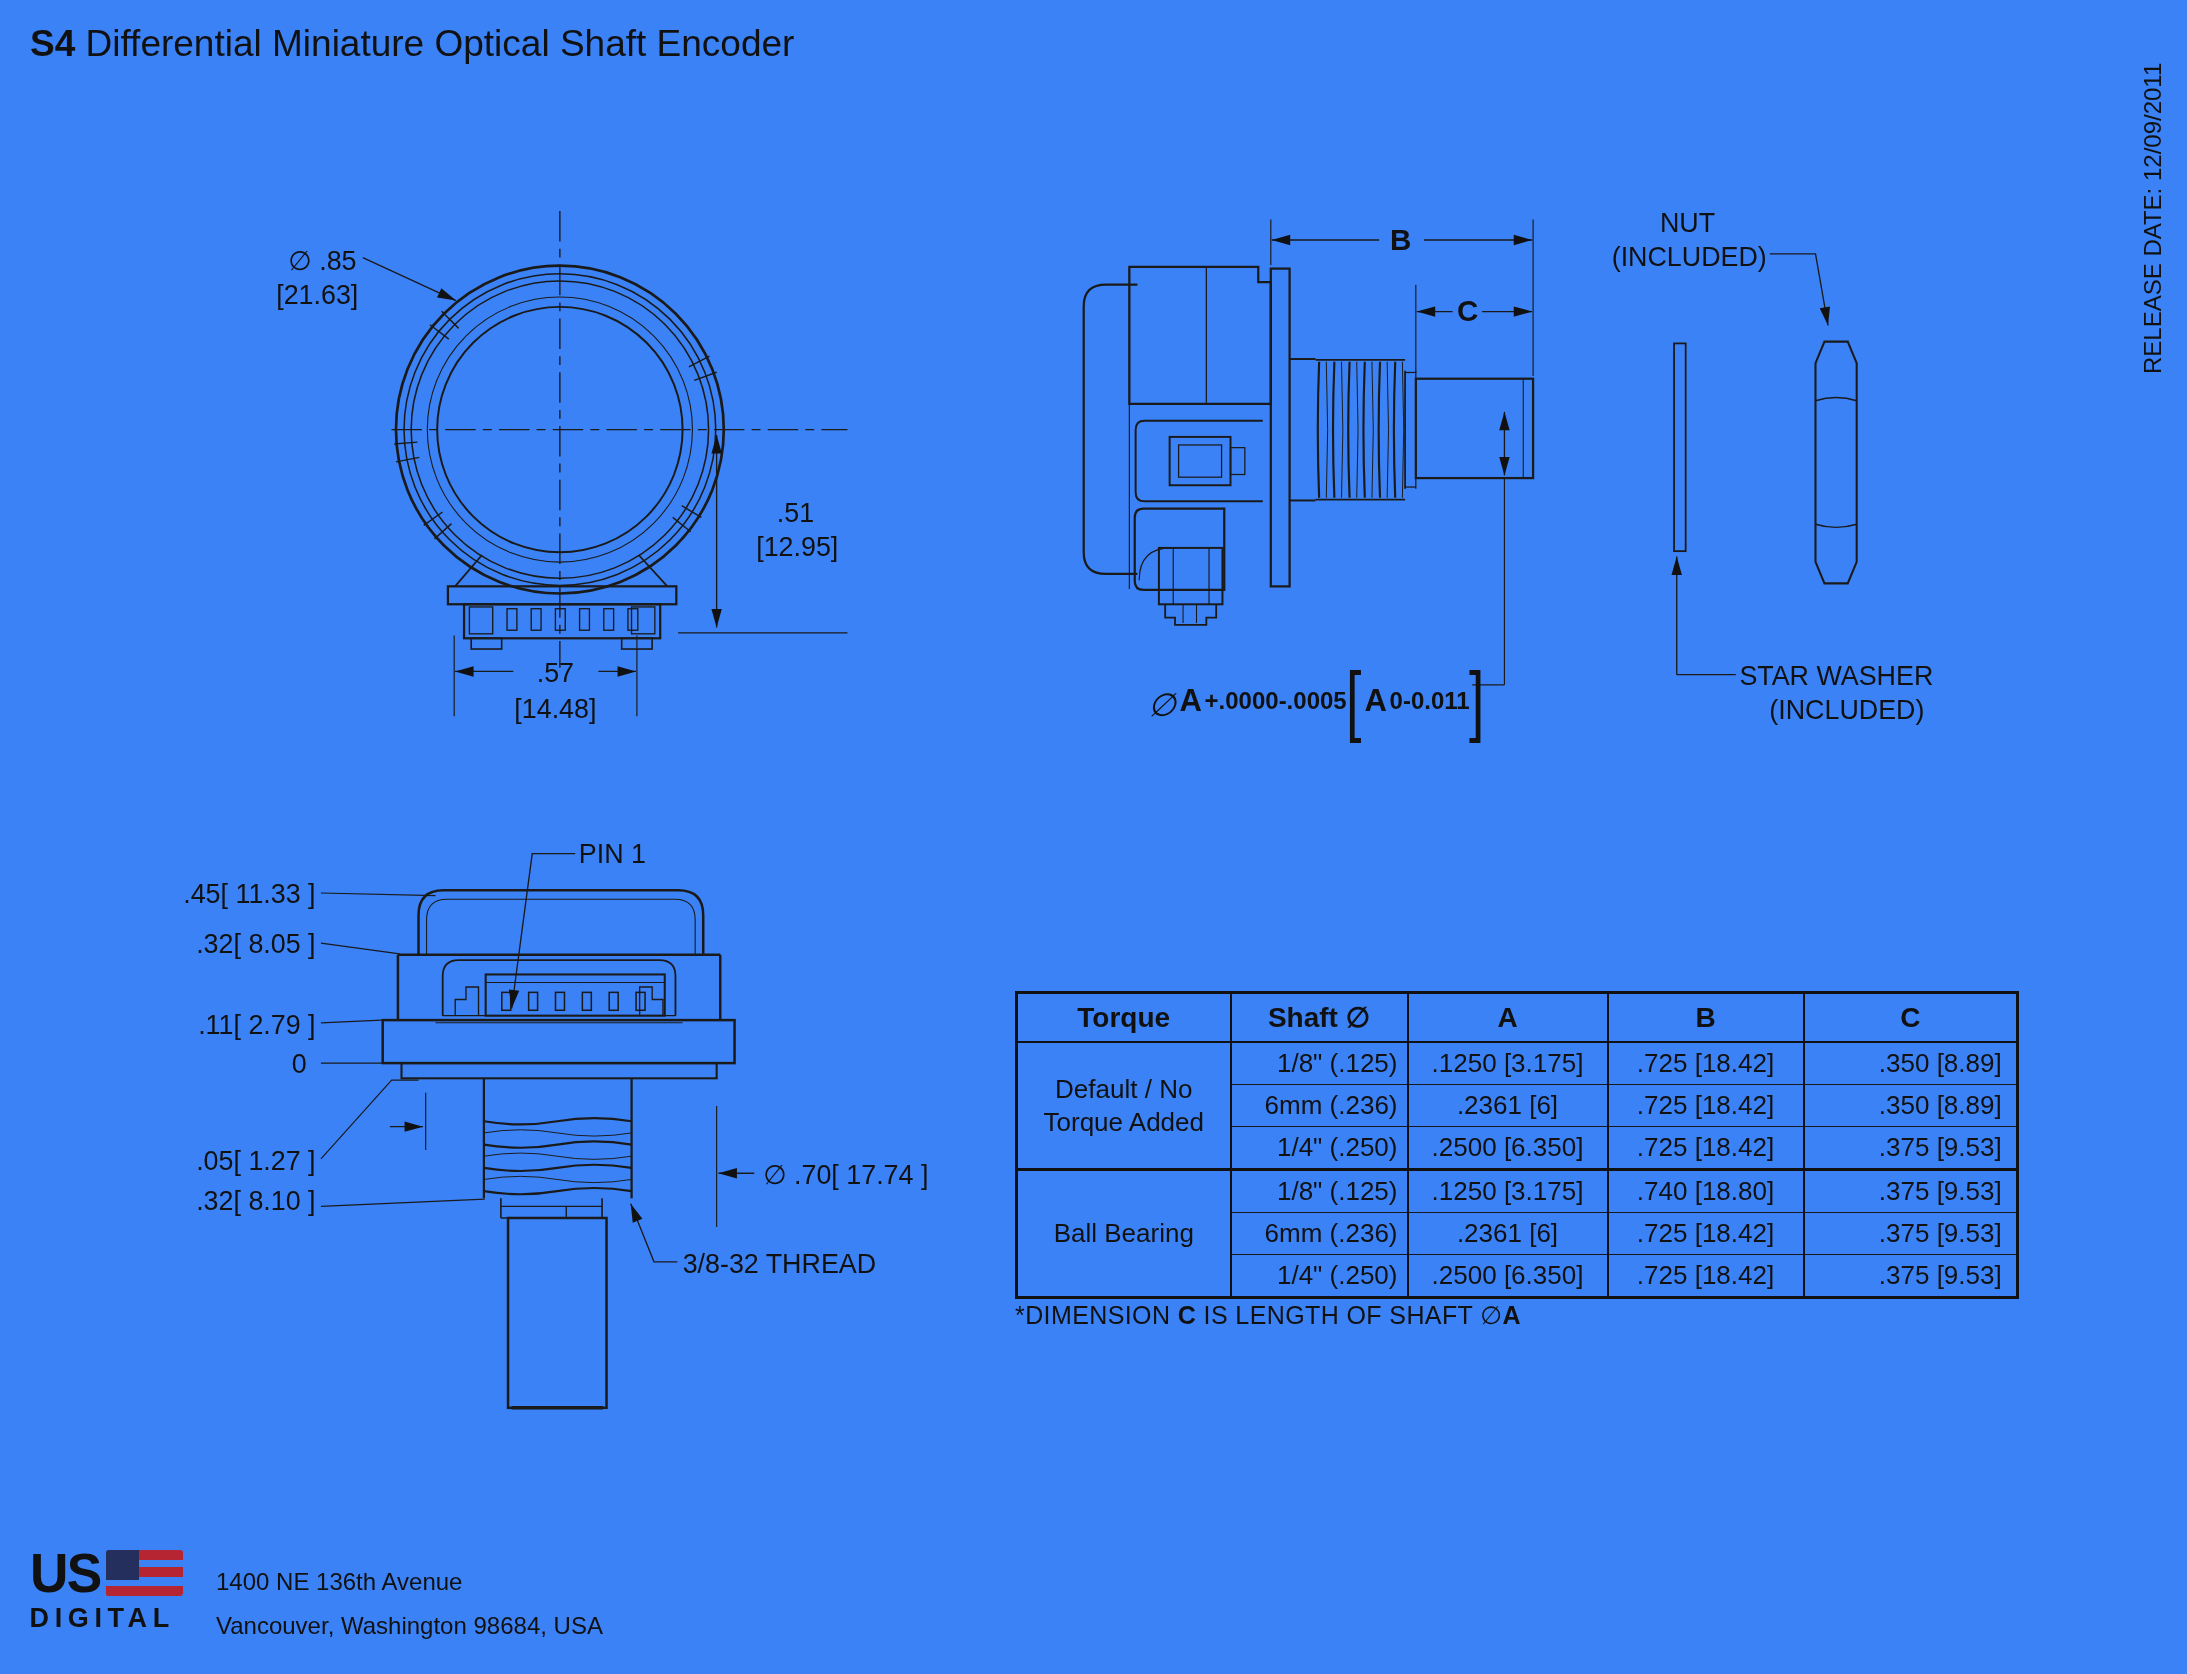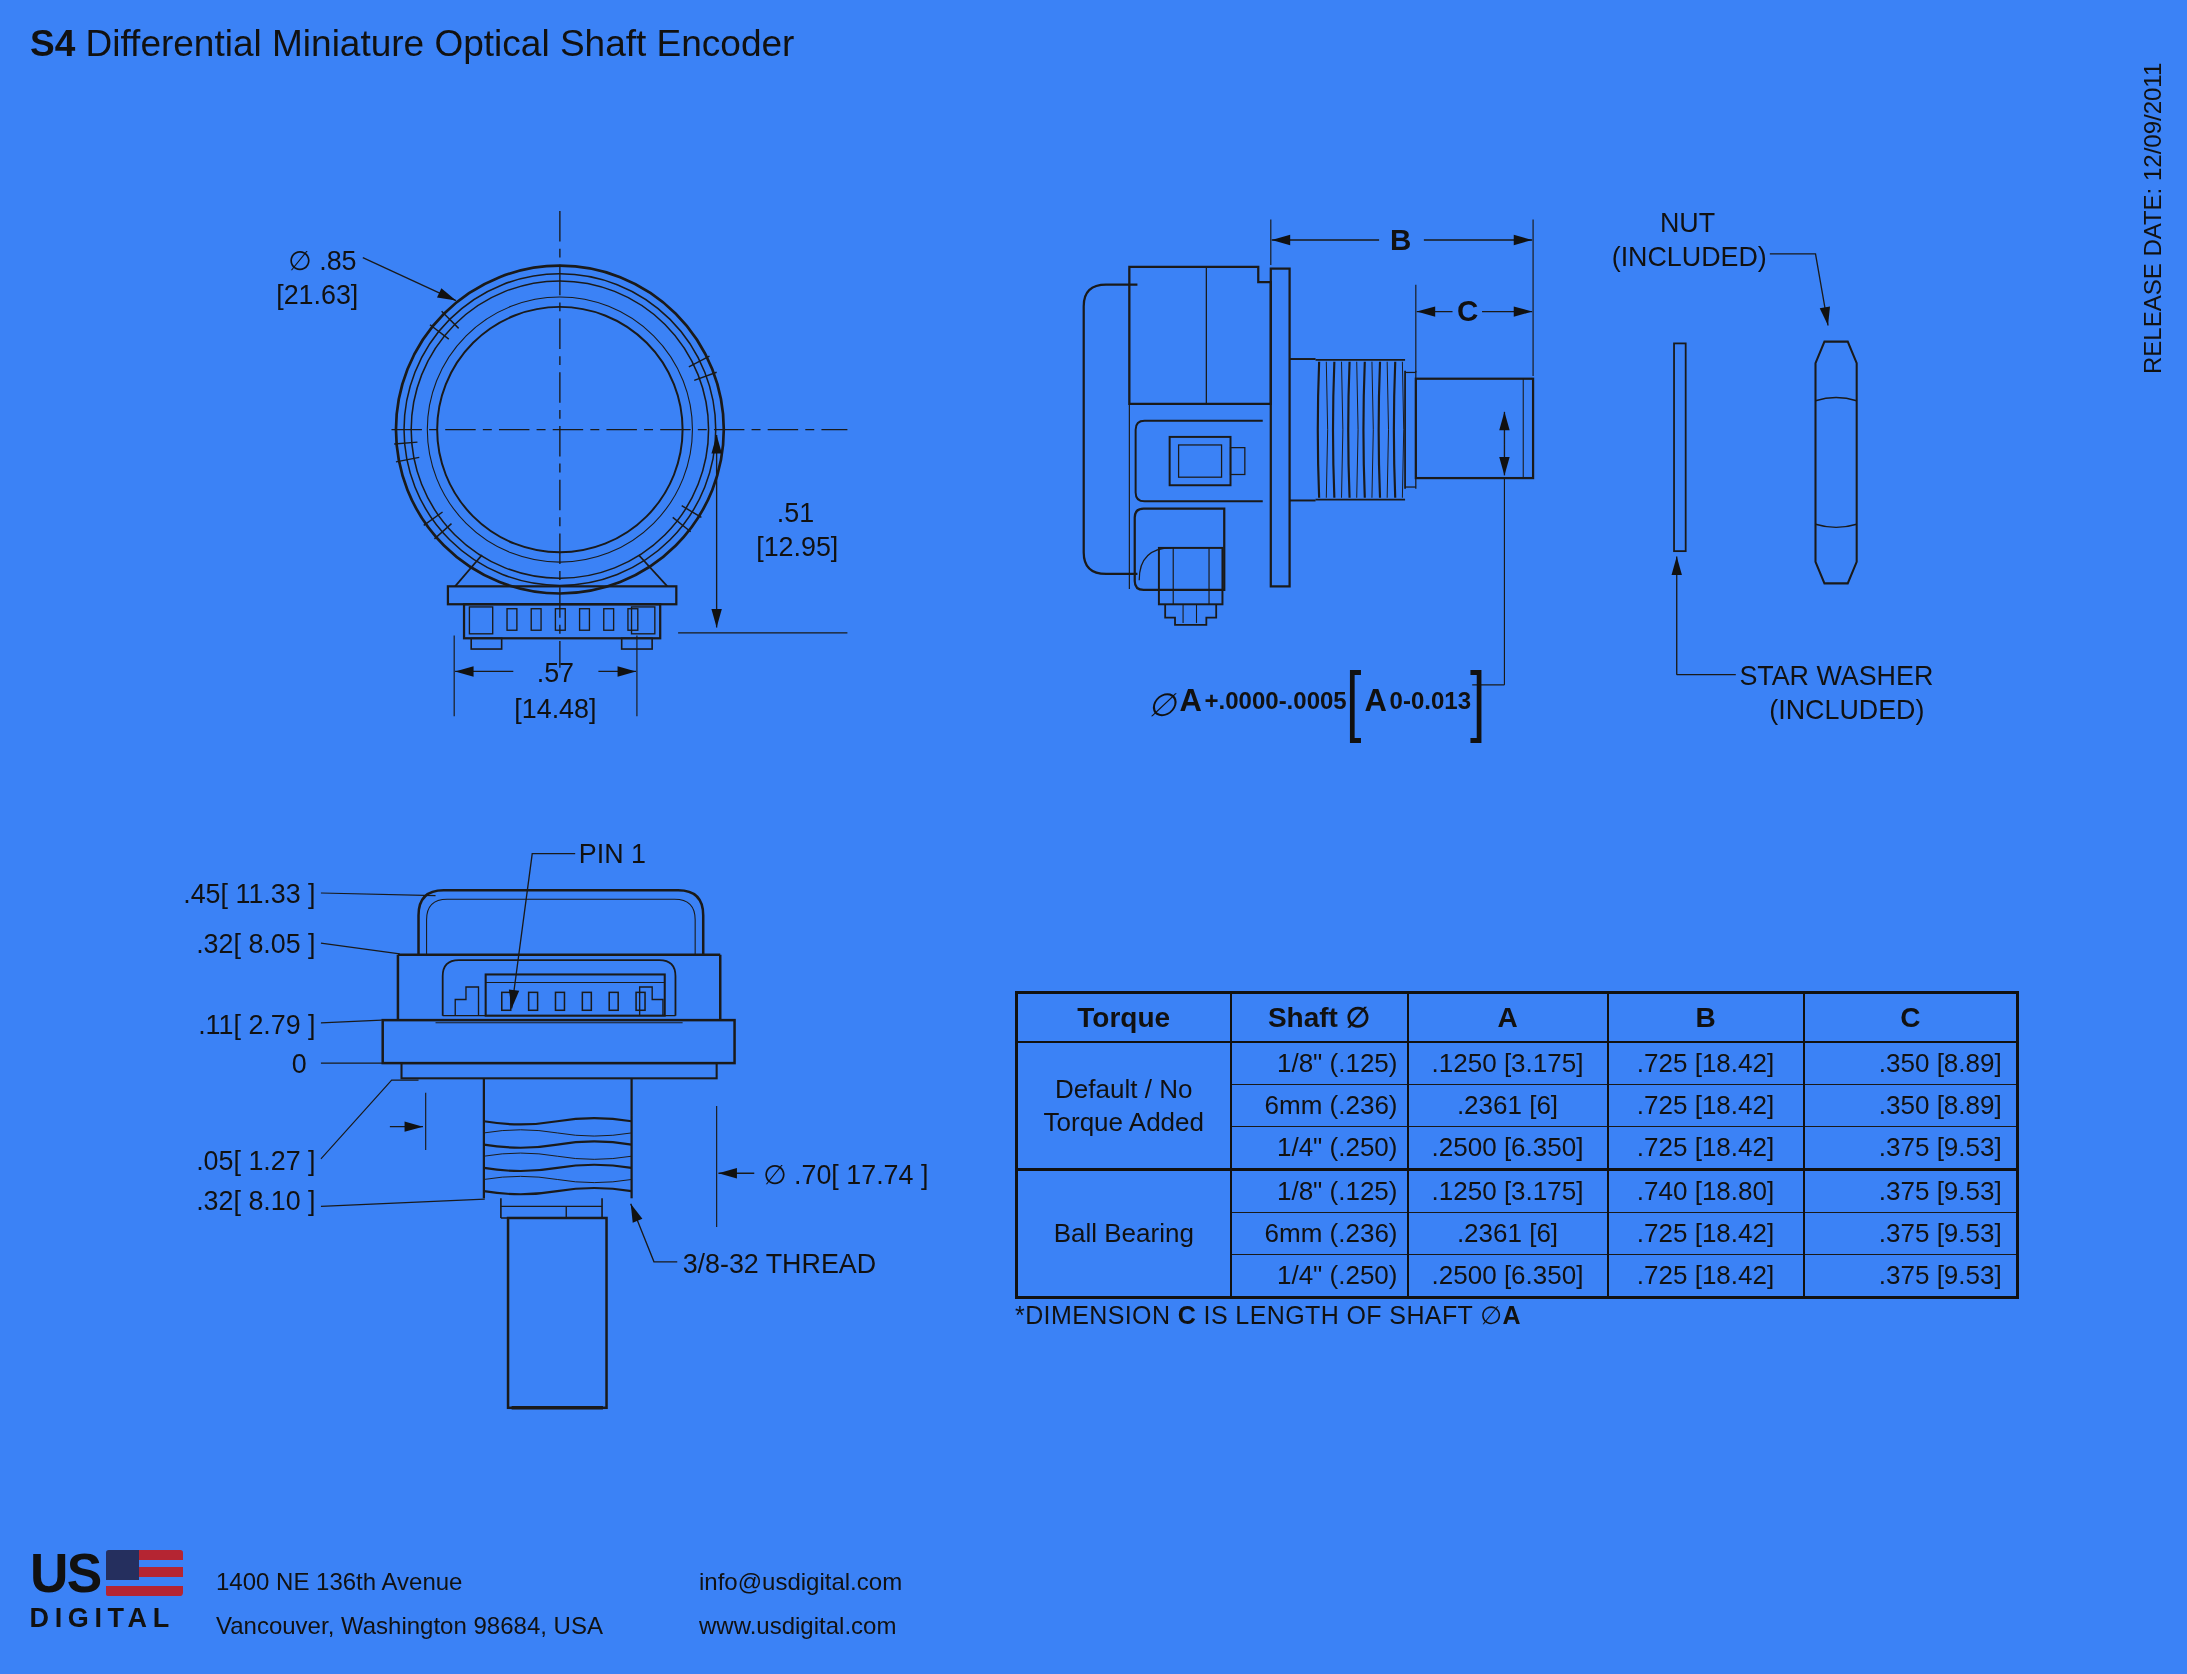--- a/index.html
+++ b/index.html
@@ -217,21 +217,21 @@
     <span class="dia">∅</span>
     <span class="bigA">A</span>
     <span class="stack">
       <span>+.0000</span>
       <span>-.0005</span>
     </span>
     <span class="bracket">[</span>
     <span class="bigA">A</span>
     <span class="stack">
       <span>0</span>
-      <span>-0.013</span>
+      <span>-0.011</span>
     </span>
     <span class="bracket">]</span>
   </div>
 
   <svg class="abs" style="left:1603px;top:193px" width="502" height="573" viewBox="0 0 560 640">
     <defs>
       <marker id="arrN" viewBox="0 0 12 8" refX="11.5" refY="4" markerWidth="15" markerHeight="10" orient="auto-start-reverse" markerUnits="strokeWidth">
         <path d="M0.5,0.9 L11.5,4 L0.5,7.1 Z" fill="#111"></path>
       </marker>
     </defs>
@@ -413,21 +413,17 @@
       </div>
     </div>
     <div id="logo-digital">DIGITAL</div>
   </div>
 
   <div class="abs ftxt" id="addr">
     <div>1400 NE 136th Avenue</div>
     <div>Vancouver, Washington 98684, USA</div>
   </div>
 
-  <div class="abs ftxt" id="contact">
-    <div>info@usdigital.com</div>
-    <div>www.usdigital.com</div>
-  </div>
 
 
 
 </div>
 
 
 </body></html>

